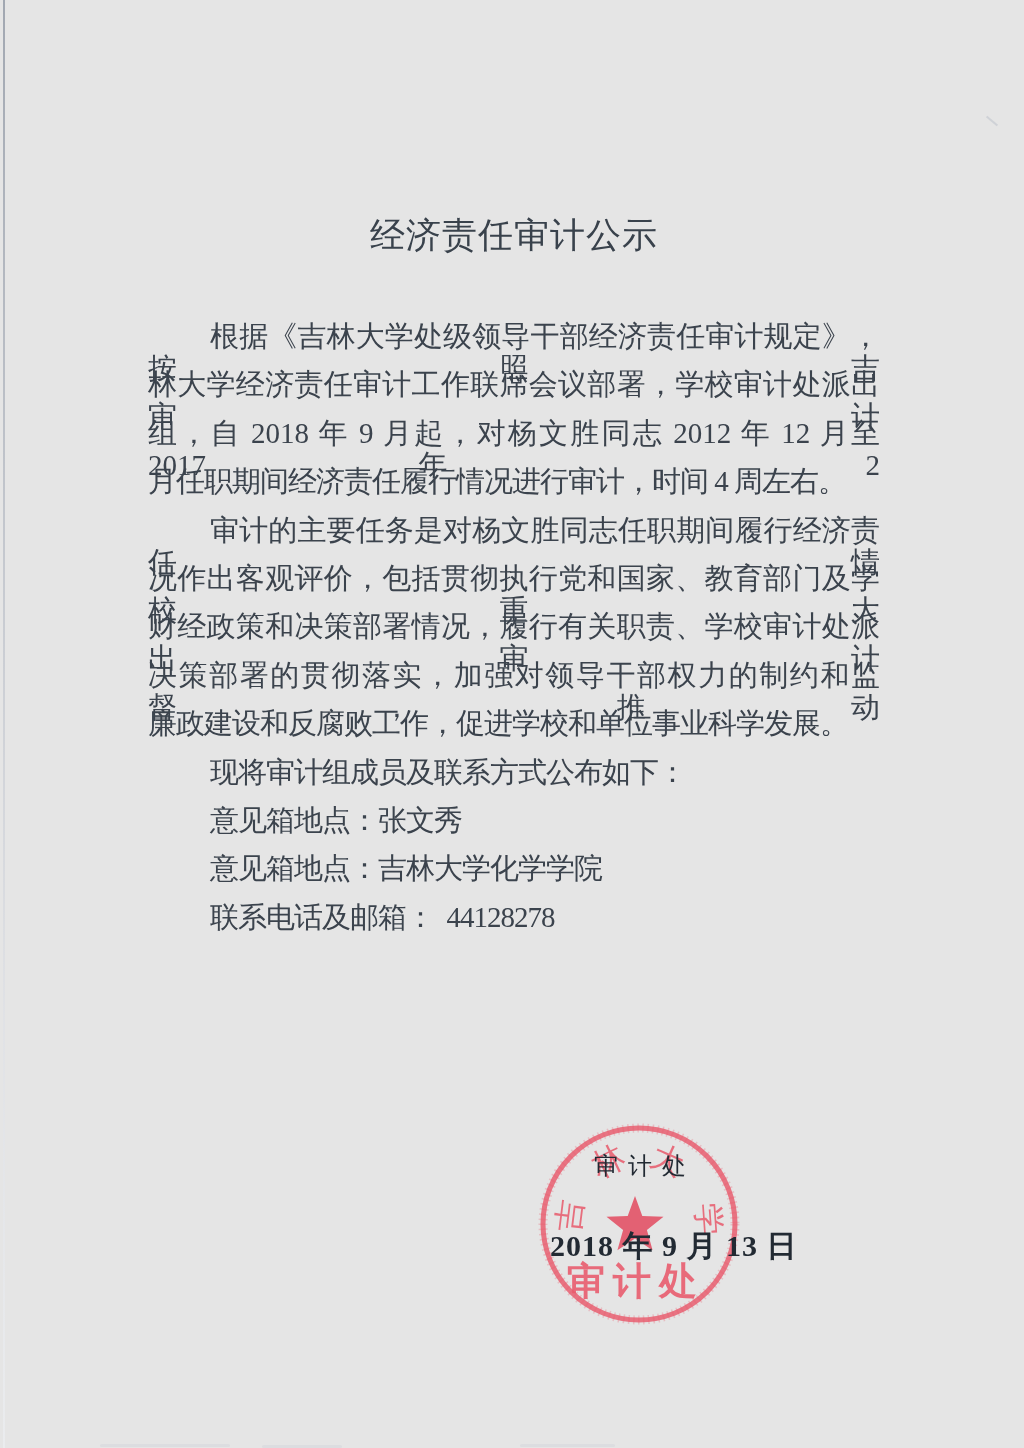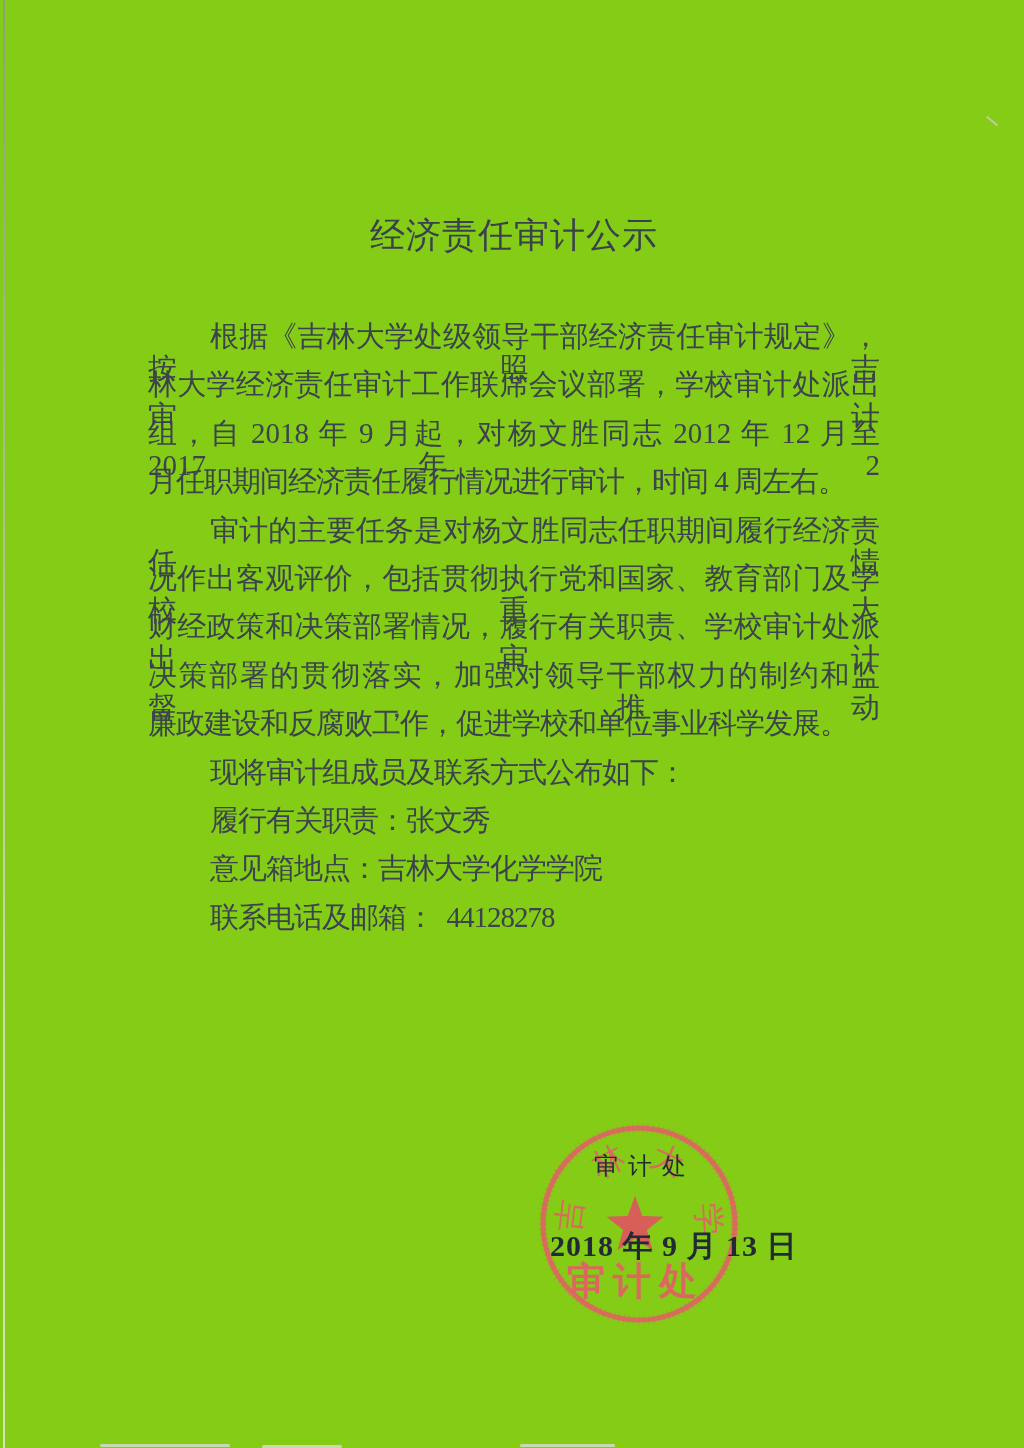--- a/index.html
+++ b/index.html
@@ -1,19 +1,19 @@
 <!DOCTYPE html>
 <html><head>
 <meta charset="utf-8">
 <style>
   html,body { margin:0; padding:0; background:#ffffff; }
   .page {
     position:relative;
     width:1024px; height:1448px;
-    background:#84cc16;
+    background:#e5e5e5;
     overflow:hidden;
     font-family:"Liberation Serif","DejaVu Serif",serif;
     color:#3b434d;
   }
   
   .scan-left-line {
     position:absolute; left:3px; top:0; width:2px; height:1448px;
     background:linear-gradient(to bottom, #8b93a0 0%, #b6bbc4 35%, #dfe1e6 70%, #eceef1 100%);
     opacity:.75;
   }
@@ -65,21 +65,21 @@
       <div class="line indent justify">根据《吉林大学处级领导干部经济责任审计规定》，按照吉</div>
       <div class="line justify">林大学经济责任审计工作联席会议部署，学校审计处派出审计</div>
       <div class="line justify">组，自 2018 年 9 月起，对杨文胜同志 2012 年 12 月至 2017 年 2</div>
       <div class="line">月任职期间经济责任履行情况进行审计，时间 4 周左右。</div>
       <div class="line indent justify">审计的主要任务是对杨文胜同志任职期间履行经济责任情</div>
       <div class="line justify">况作出客观评价，包括贯彻执行党和国家、教育部门及学校重大</div>
       <div class="line justify">财经政策和决策部署情况，履行有关职责、学校审计处派出审计</div>
       <div class="line justify">决策部署的贯彻落实，加强对领导干部权力的制约和监督，推动</div>
       <div class="line">廉政建设和反腐败工作，促进学校和单位事业科学发展。</div>
       <div class="line indent">现将审计组成员及联系方式公布如下：</div>
-      <div class="line indent">履行有关职责：张文秀</div>
+      <div class="line indent">意见箱地点：张文秀</div>
       <div class="line indent">意见箱地点：吉林大学化学学院</div>
       <div class="line indent">联系电话及邮箱：  44128278</div>
     </div>
 
   <svg class="stamp" viewBox="0 0 208 208" xmlns="http://www.w3.org/2000/svg">
     <g fill="none" stroke="#e8596b">
       <circle cx="103" cy="104" r="96" stroke-width="5" stroke-opacity="0.82"></circle>
       <circle cx="103" cy="104" r="96" stroke-width="9" stroke-opacity="0.28" stroke-dasharray="1.5 3.5"></circle>
     </g>
     <g font-family="Liberation Serif, DejaVu Serif, serif" fill="#e8596b">

